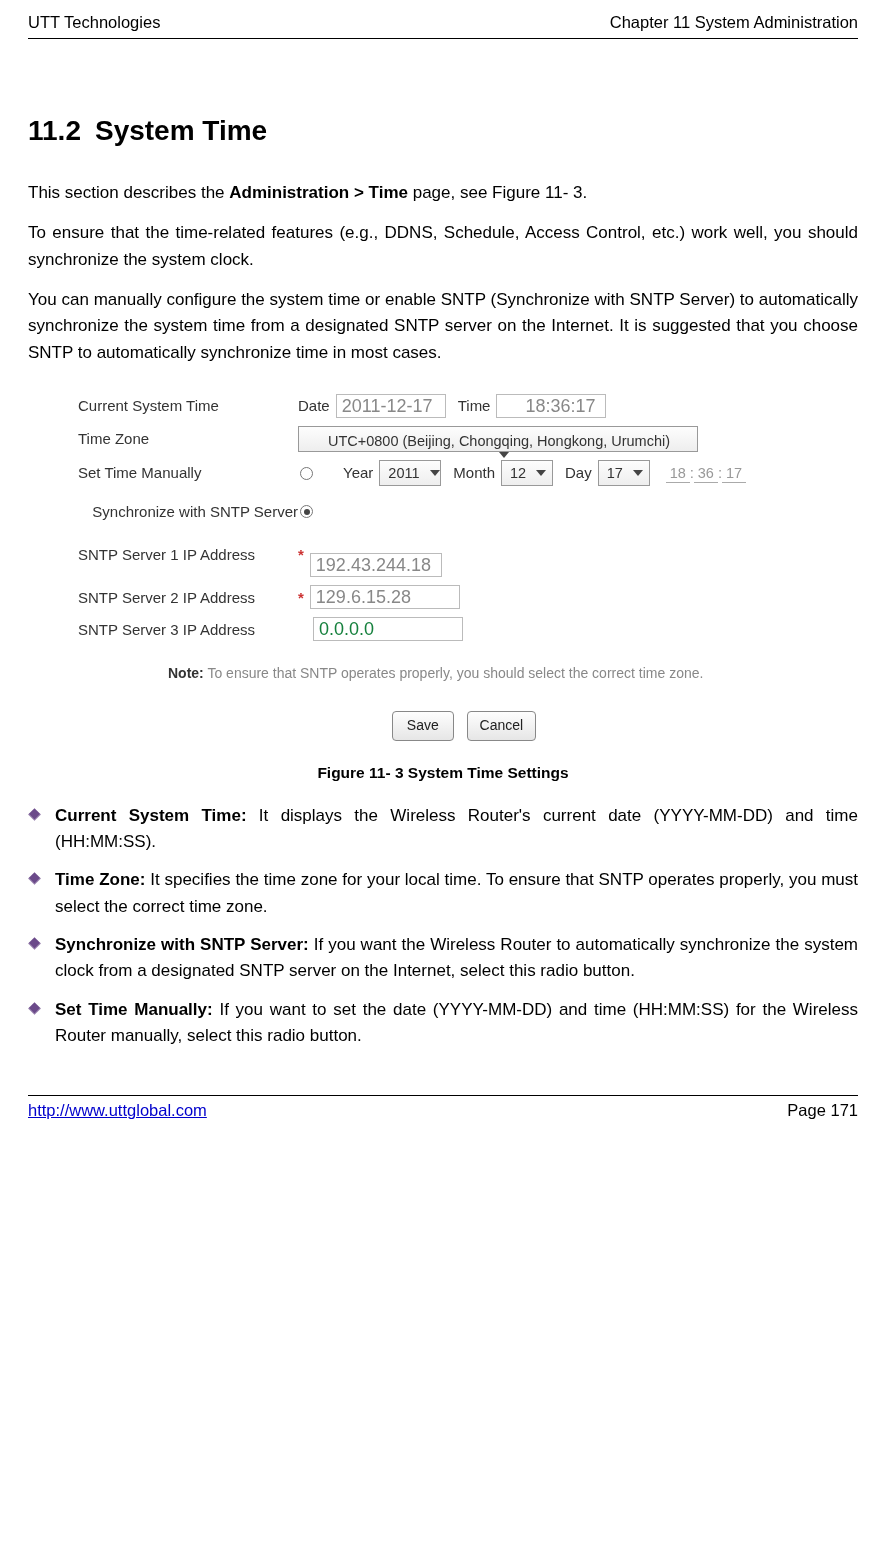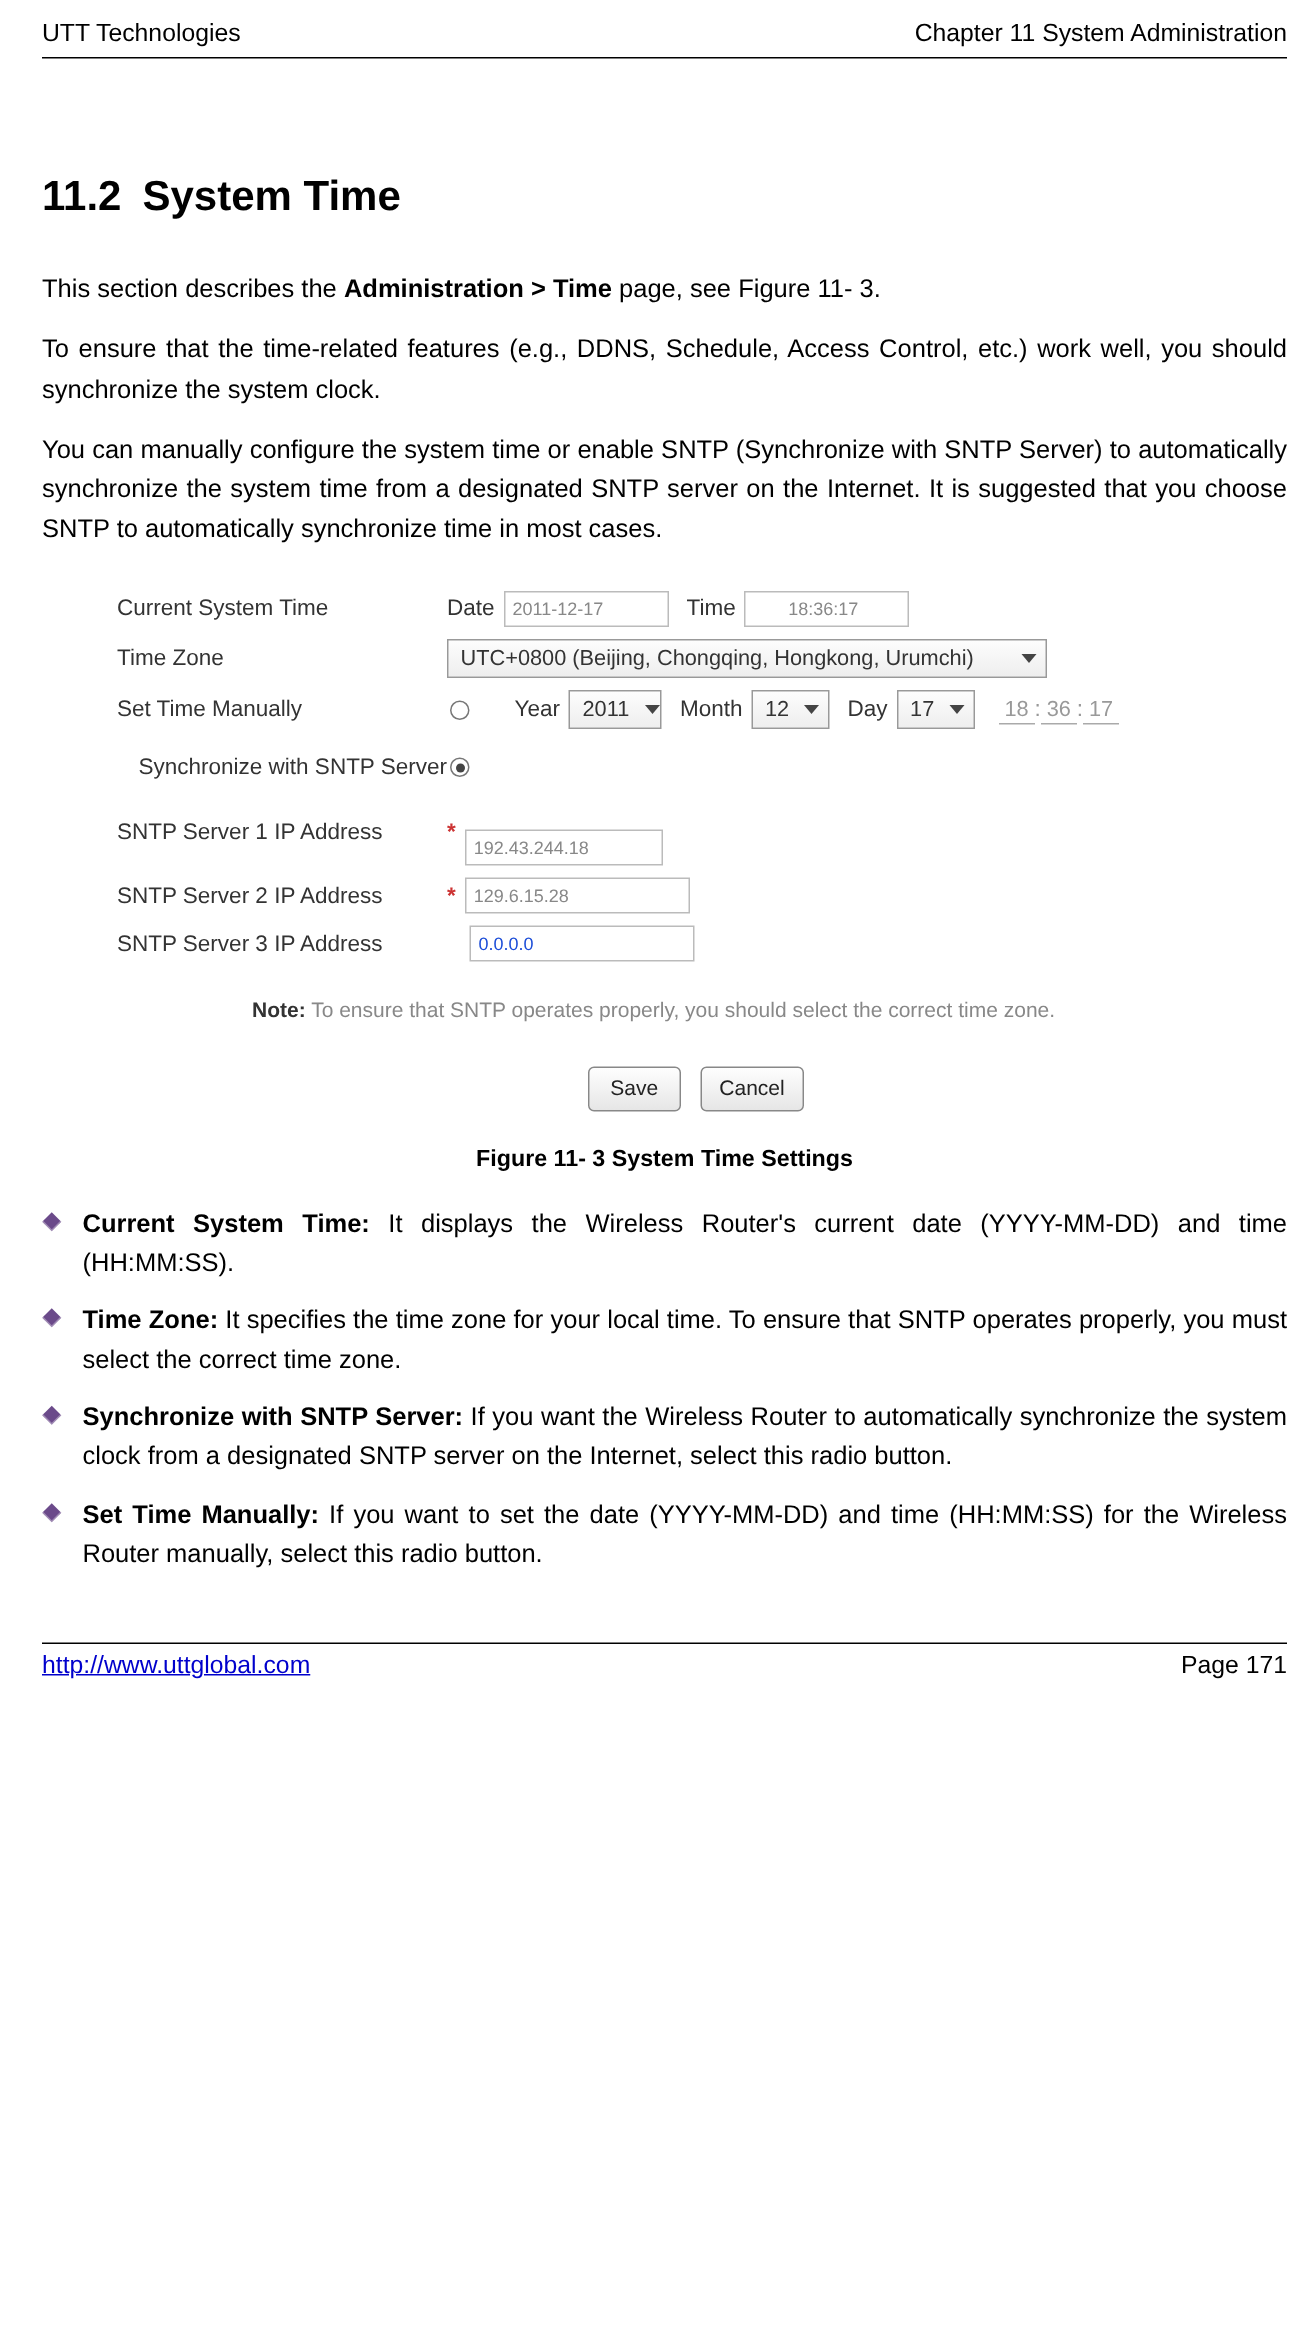--- a/index.html
+++ b/index.html
@@ -48,21 +48,21 @@
       width: 220px;
       text-align: left;
       padding-right: 14px;
       color: #333;
       font-size: 15px;
     }
     .ro-input {
       border: 1px solid #bbb;
       background: #fff;
       color: #888;
-      font-size: 12px;
+      font-size: 18px;
       padding: 3px 5px;
       height: 24px;
     }
     .time-inline {
       display: inline-block;
       color: #333;
       font-size: 15px;
       margin-left: 12px;
       margin-right: 6px;
     }
@@ -194,21 +194,21 @@
     <div class="form-row">
       <span class="lbl">Current System Time</span>
       <span class="time-inline" style="margin-left:0;">Date</span>
       <input class="ro-input" style="width: 110px;" readonly="" value="2011-12-17">
       <span class="time-inline">Time</span>
       <input class="ro-input" style="width: 110px; padding-left: 28px;" readonly="" value="18:36:17">
     </div>
 
     <div class="form-row">
       <span class="lbl">Time Zone</span>
-      <span class="select" style="width:400px;">
+      <span class="select" style="width:400px;flex-direction:column;">
         <span>UTC+0800 (Beijing, Chongqing, Hongkong, Urumchi)</span>
         <span class="caret"></span>
       </span>
     </div>
 
     <div class="form-row">
       <span class="lbl">Set Time Manually</span>
       <span class="radio"></span>
       <span class="time-inline" style="margin-left:30px;">Year</span>
       <span class="select" style="width:62px;">
@@ -243,21 +243,21 @@
 
     <div class="form-row">
       <span class="lbl">SNTP Server 2 IP Address</span>
       <span class="req">*</span>
       <input class="ro-input" style="width: 150px; color: rgb(136, 136, 136);" value="129.6.15.28">
     </div>
 
     <div class="form-row">
       <span class="lbl">SNTP Server 3 IP Address</span>
       <span style="width:15px;display:inline-block;"></span>
-      <input class="ro-input" style="width: 150px; color: #1d4ed8;" value="0.0.0.0">
+      <input class="ro-input" style="width: 150px; color: #15803d;" value="0.0.0.0">
     </div>
 
     <div class="note-row">
       <span class="note-label">Note:</span><span> To ensure that SNTP operates properly, you should select the correct time zone.</span>
     </div>
 
     <div class="btnbar">
       <span class="btn">Save</span>
       <span class="btn">Cancel</span>
     </div>

